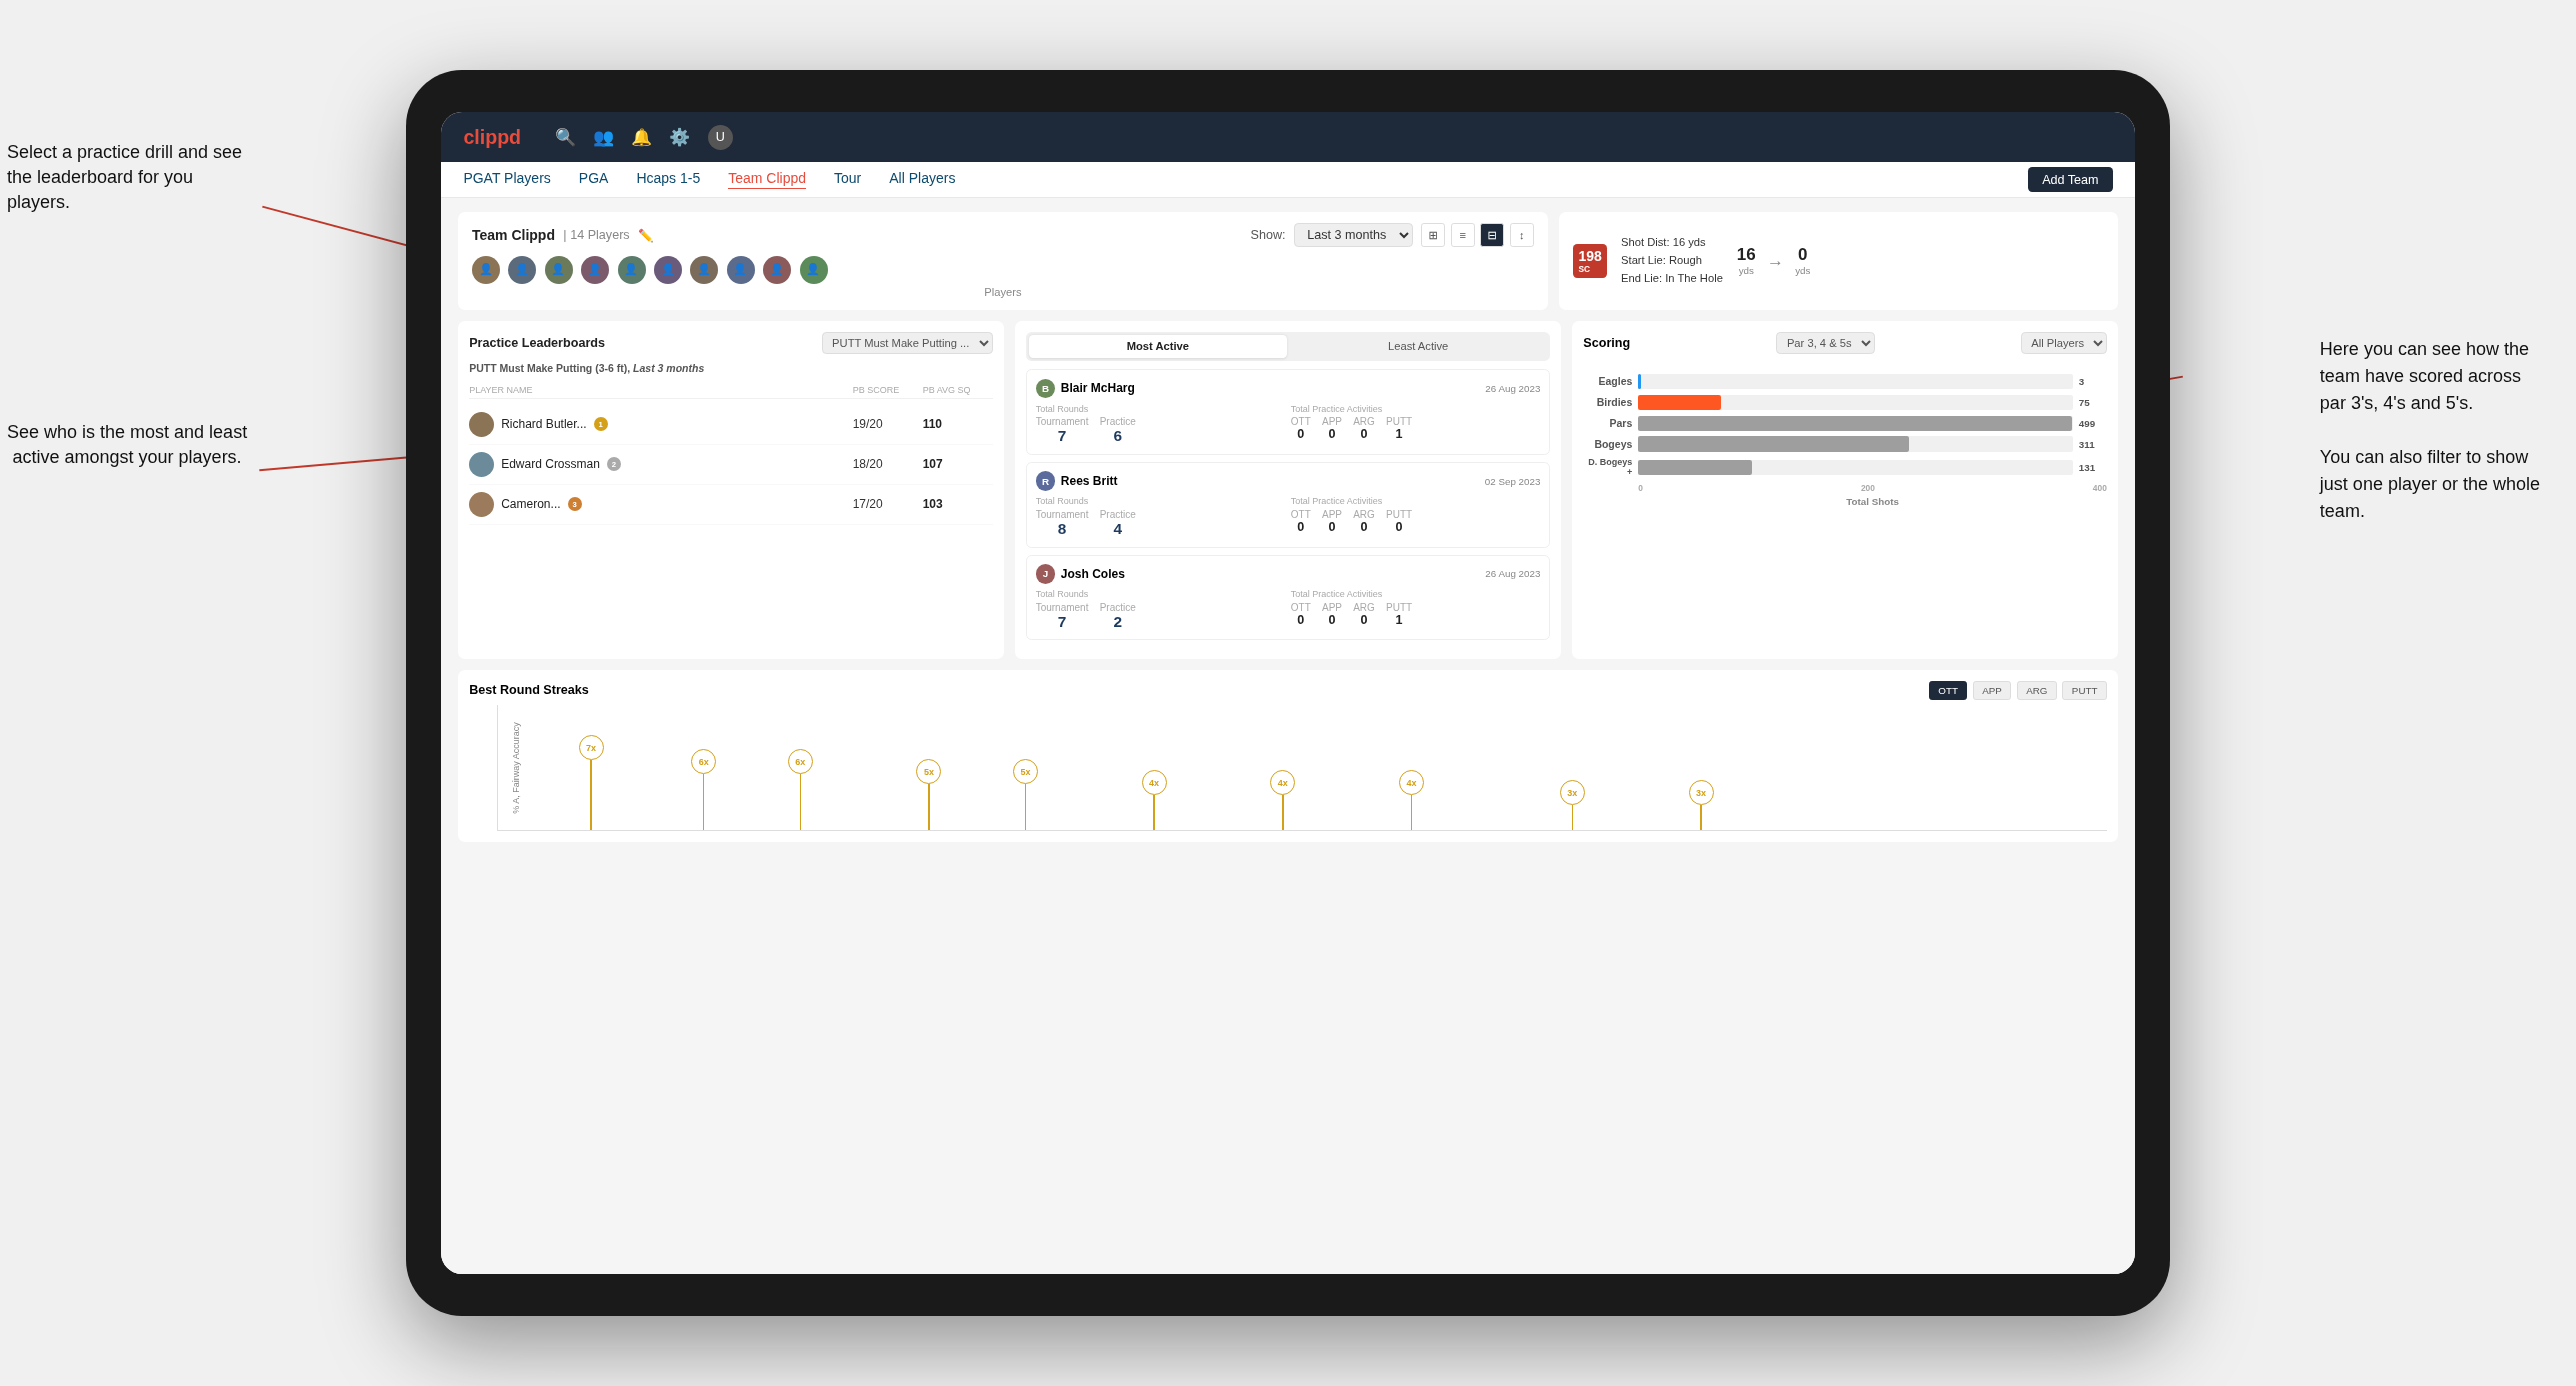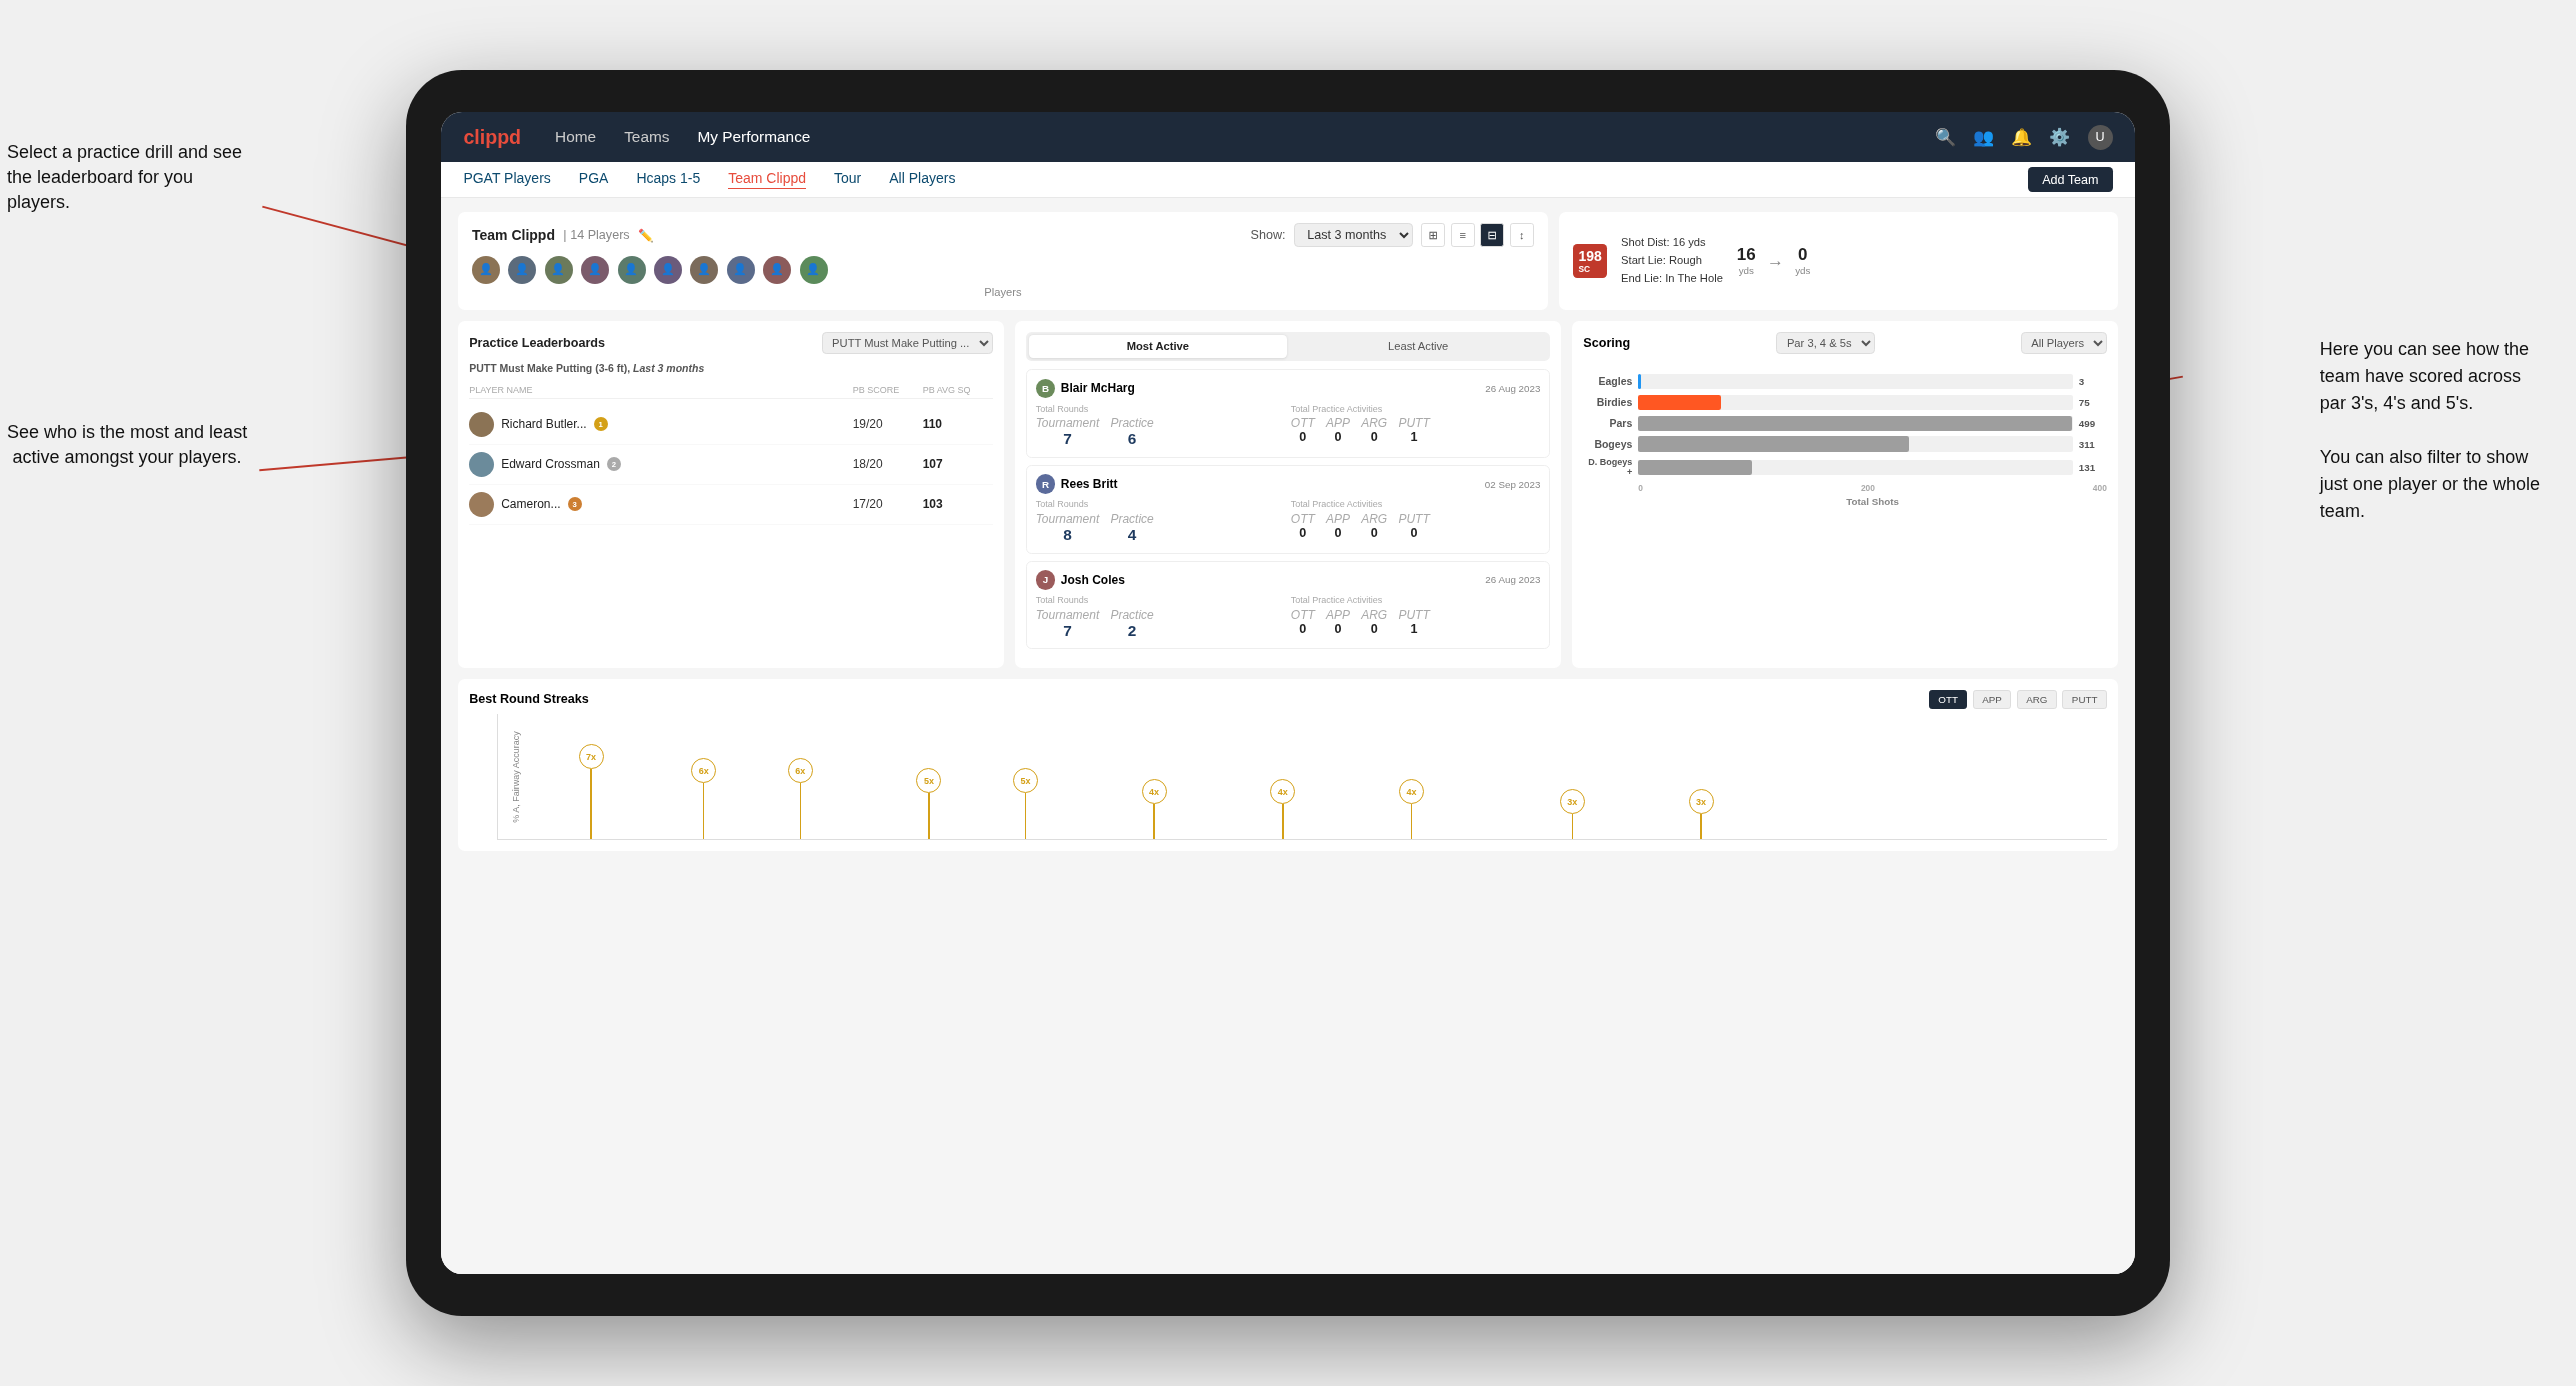--- a/index.html
+++ b/index.html
@@ -375,21 +375,21 @@
     .stats-section-title {
       font-size: 9px;
       color: #aaa;
       margin-bottom: 2.8px;
     }
     .stats-values {
       display: flex;
       gap: 11.2px;
     }
     .stat-item { text-align: center; }
-    .stat-label { font-size: 12px; color: #aaa; font-style: italic; }
+    .stat-label { font-size: 10px; color: #aaa; }
     .stat-value { font-size: 12.6px; font-weight: 600; color: #222; }
     .stat-value.highlight { color: #1e3a5f; font-size: 15.4px; }
 
     
     .scoring-header {
       display: flex;
       align-items: center;
       gap: 8.4px;
     }
     .scoring-title { font-size: 12.6px; font-weight: 600; }
@@ -505,25 +505,20 @@
 
 <div style="position:absolute; left:259px; top:231px; width:196px; height:2.1px; background:#c0392b; transform: rotate(15deg);"></div>
 <div style="position:absolute; left:259px; top:462px; width:168px; height:2.1px; background:#c0392b; transform: rotate(-5deg);"></div>
 <div style="position:absolute; right:392px; top:389px; width:154px; height:2.1px; background:#c0392b; transform: rotate(-10deg);"></div>
 
 <div class="ipad-frame">
   <div class="ipad-screen">
 
     <div class="navbar">
       <div class="nav-logo">clippd</div>
-      <div class="nav-items">
-        <span class="nav-item">Home</span>
-        <span class="nav-item">Teams</span>
-        <span class="nav-item active">My Performance</span>
-      </div>
       <div class="nav-icons">
         <span class="nav-icon">🔍</span>
         <span class="nav-icon">👥</span>
         <span class="nav-icon">🔔</span>
         <span class="nav-icon">⚙️</span>
         <div class="nav-avatar">U</div>
       </div>
     </div>
 
     <div class="subnav">

